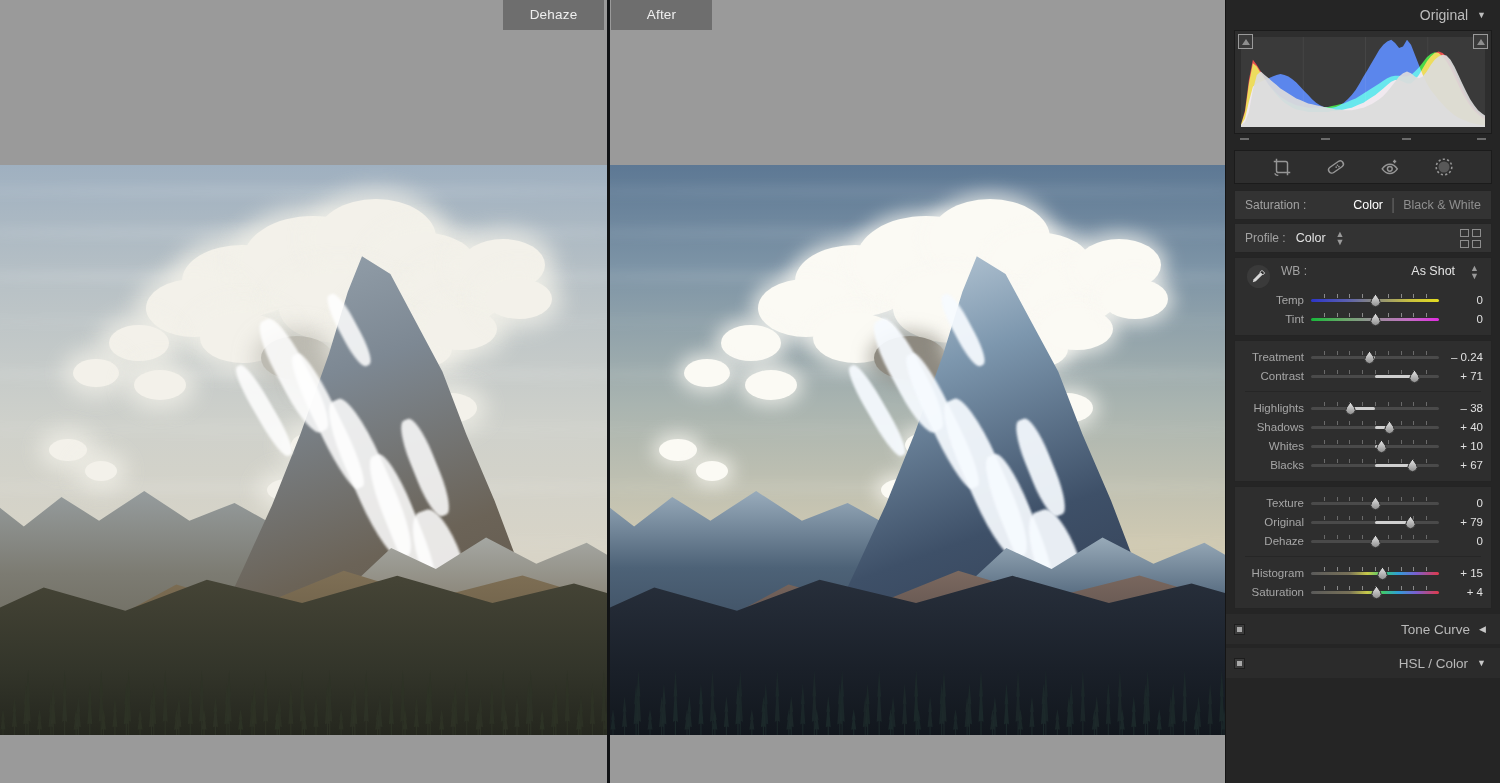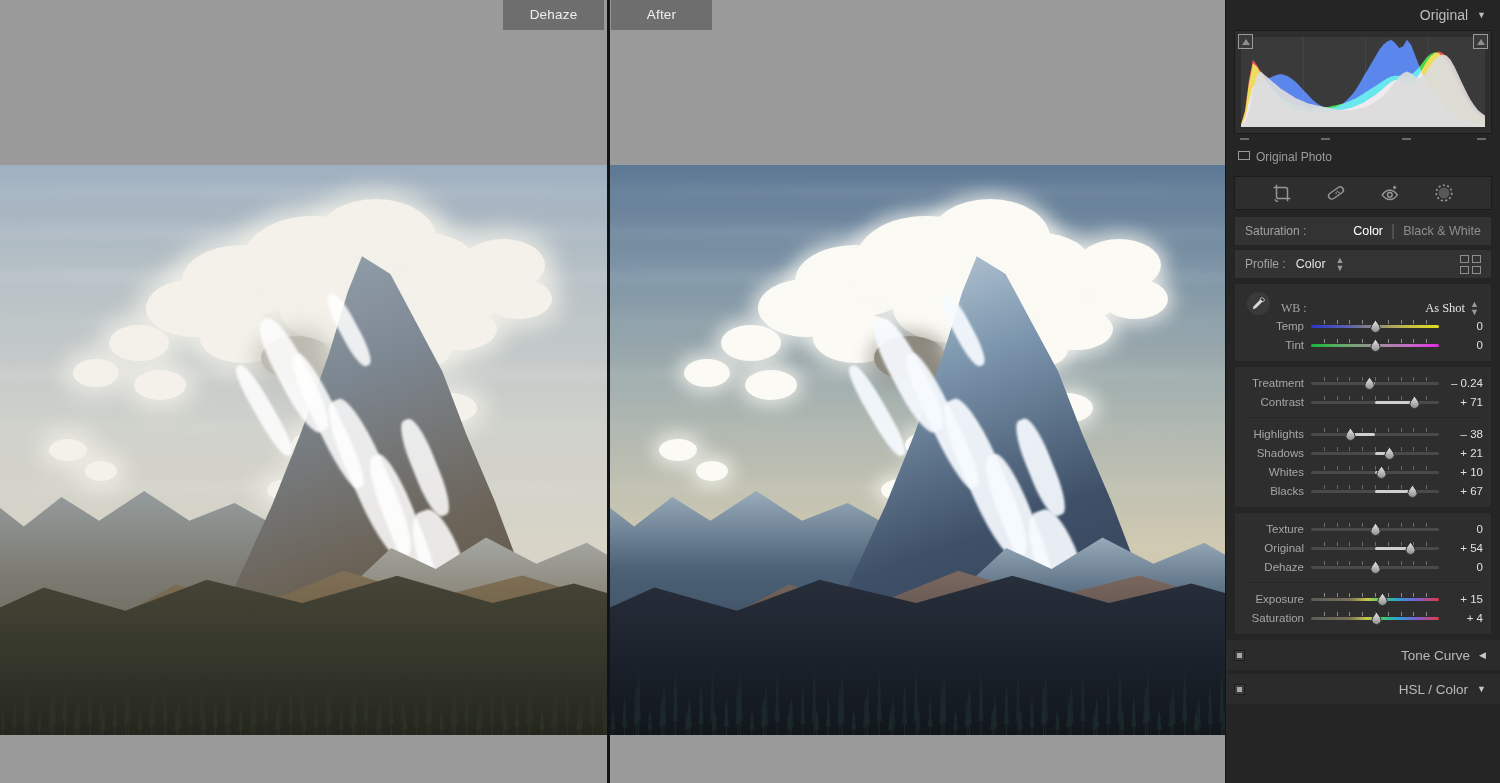--- a/index.html
+++ b/index.html
@@ -142,25 +142,25 @@
 
   .profile { justify-content:flex-start; gap:10px; margin-top:3px; }
   .profile .pname { color:#e3e3e3; font-size:12.5px; }
   .profile .stepper { color:#9a9a9a; font-size:9px; line-height:8px; }
   .grid-ico { margin-left:auto; display:grid; grid-template-columns:9px 9px; gap:3px; }
   .grid-ico i { display:block; width:9px; height:8px; border:1px solid #8d8d8d; }
 
   
   .block { margin:4px 8px 0; background:#2e2e2e; border:1px solid #242424; padding:6px 0 7px; }
 
-  .wb-row { display:flex; align-items:flex-end; height:26px; padding:0 12px 0 0;font-family:Liberation Serif, serif; }
+  .wb-row { display:flex; align-items:flex-start; height:26px; padding:0 12px 0 0; }
   .eyedrop { width:46px; display:flex; justify-content:center; }
   .wb-row .lbl { color:#a2a2a2; font-size:12px; }
   .wb-row .spacer { flex:1; }
-  .wb-row .val { color:#e4e4e4; font-size:12.5px; margin-right:5px;}
+  .wb-row .val { color:#e4e4e4; font-size:12.5px; margin-right:15px;}
   .stepper2 { color:#9a9a9a; font-size:9px; line-height:8px; }
 
   .grp-title { display:flex; align-items:center; height:24px; padding:0 11px 0 0; }
   .grp-title .t { flex:1; text-align:center; color:#b6b6b6; font-size:12.5px; padding-left:40px;}
   .grp-title .auto { background:#454545; color:#e6e6e6; font-size:11.5px;
                      border-radius:9px; padding:2px 11px; }
 
   
   .sl { display:flex; align-items:center; height:19px; padding:0 8px 0 0; }
   .sl .name { width:76px; text-align:right; color:#a6a6a6; font-size:11.5px; padding-right:7px; }
@@ -483,23 +483,20 @@
           </svg>
       </div>
     </div>
     <div class="hist-ticks">
       <i style="left:0"></i>
         <i style="left:33%"></i>
         <i style="left:66%"></i>
         <i style="right:0"></i>
     </div>
 
-    <div class="orig-row">
-      <span class="bx"></span><span>Original Photo</span>
-    </div>
 
     <div class="toolstrip">
       <div class="tool">
         <svg viewBox="0 0 24 24" width="22" height="22" fill="none" stroke="#b4b4b4" stroke-width="1.6">
           <path d="M6 3v13a2 2 0 0 0 2 2h13"></path>
             <path d="M3 6h13a2 2 0 0 1 2 2v13"></path>
           <path d="M4 19a4 4 0 0 0 4 2" stroke-width="1.3"></path>
           </svg>
       </div>
       <div class="tool">
@@ -739,21 +736,21 @@
                   <defs>
                     <linearGradient id="kg" x1="0" y1="0" x2="0" y2="1">
                       <stop offset="0" stop-color="#e8e8e8"></stop>
                       <stop offset="1" stop-color="#8d8d8d"></stop>
                     </linearGradient>
                   </defs>
                   <path d="M7.5 1 L11.3 6.4 A4.6 4.6 0 1 1 3.7 6.4 Z" fill="url(#kg)" stroke="#2b2b2b" stroke-width="1"></path>
                 </svg>
               </div>
             </div>
-            <span class="num">+ 21</span>
+            <span class="num">+ 40</span>
           </div>
           <div class="sl">
             <span class="name">Whites</span>
             <div class="track">
               <div class="bar"></div>
               <div class="ticks">
                 <i style="left: 10%;"></i>
                 <i style="left: 20%;"></i>
                 <i style="left: 30%;"></i>
                 <i style="left: 40%;"></i>
@@ -864,21 +861,21 @@
                   <defs>
                     <linearGradient id="kg" x1="0" y1="0" x2="0" y2="1">
                       <stop offset="0" stop-color="#e8e8e8"></stop>
                       <stop offset="1" stop-color="#8d8d8d"></stop>
                     </linearGradient>
                   </defs>
                   <path d="M7.5 1 L11.3 6.4 A4.6 4.6 0 1 1 3.7 6.4 Z" fill="url(#kg)" stroke="#2b2b2b" stroke-width="1"></path>
                 </svg>
               </div>
             </div>
-            <span class="num">+ 54</span>
+            <span class="num">+ 79</span>
           </div>
           <div class="sl">
             <span class="name">Dehaze</span>
             <div class="track">
               <div class="bar"></div>
               <div class="ticks">
                 <i style="left: 10%;"></i>
                 <i style="left: 20%;"></i>
                 <i style="left: 30%;"></i>
                 <i style="left: 40%;"></i>
@@ -900,21 +897,21 @@
                   <path d="M7.5 1 L11.3 6.4 A4.6 4.6 0 1 1 3.7 6.4 Z" fill="url(#kg)" stroke="#2b2b2b" stroke-width="1"></path>
                 </svg>
               </div>
             </div>
             <span class="num">0</span>
           </div>
         </div>
       <div class="divline"></div>
       <div id="presSliders2">
           <div class="sl">
-            <span class="name">Exposure</span>
+            <span class="name">Histogram</span>
             <div class="track">
               <div class="bar rainbow"></div>
               <div class="ticks">
                 <i style="left: 10%; background: rgb(138, 138, 138);"></i>
                 <i style="left: 20%; background: rgb(138, 138, 138);"></i>
                 <i style="left: 30%; background: rgb(138, 138, 138);"></i>
                 <i style="left: 40%; background: rgb(138, 138, 138);"></i>
                 <i style="left: 50%; background: rgb(138, 138, 138);"></i>
                 <i style="left: 60%; background: rgb(138, 138, 138);"></i>
                 <i style="left: 70%; background: rgb(138, 138, 138);"></i>

